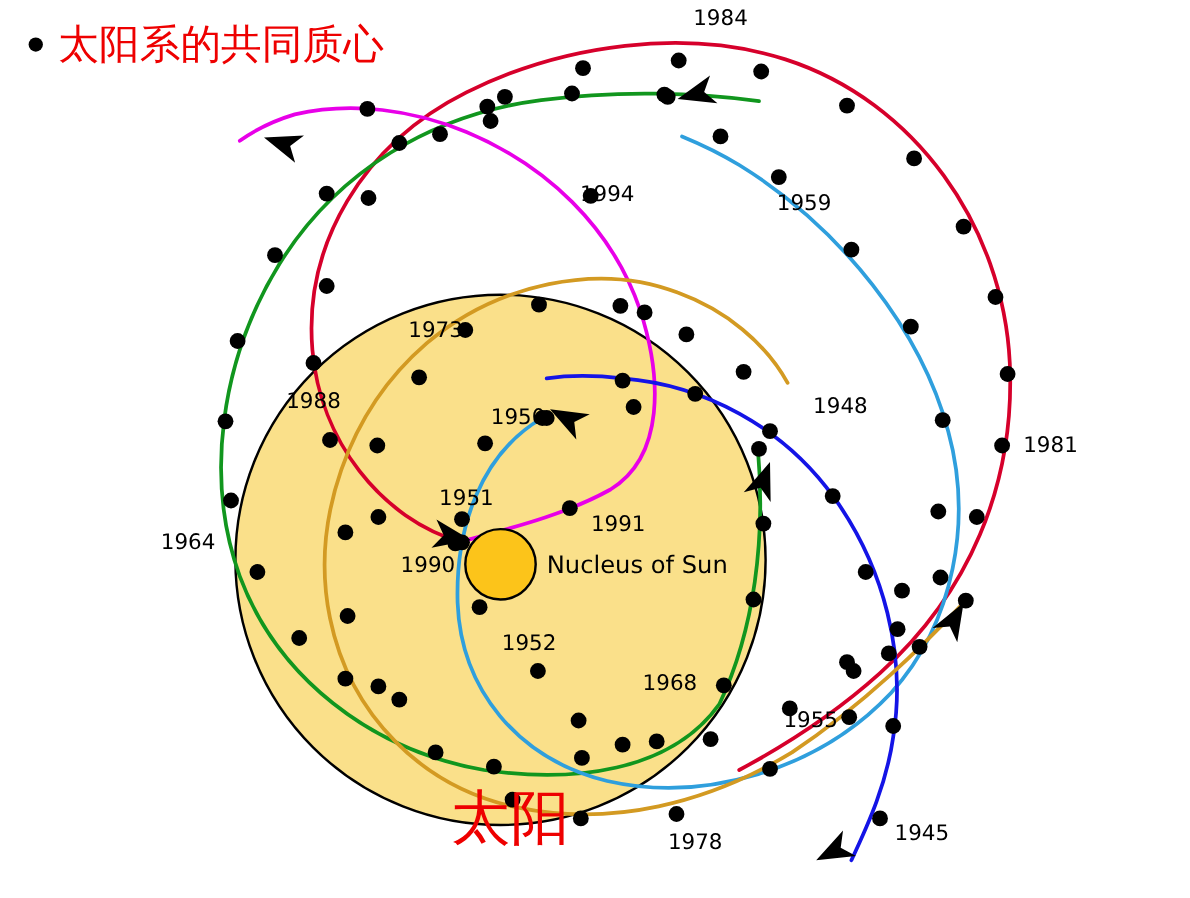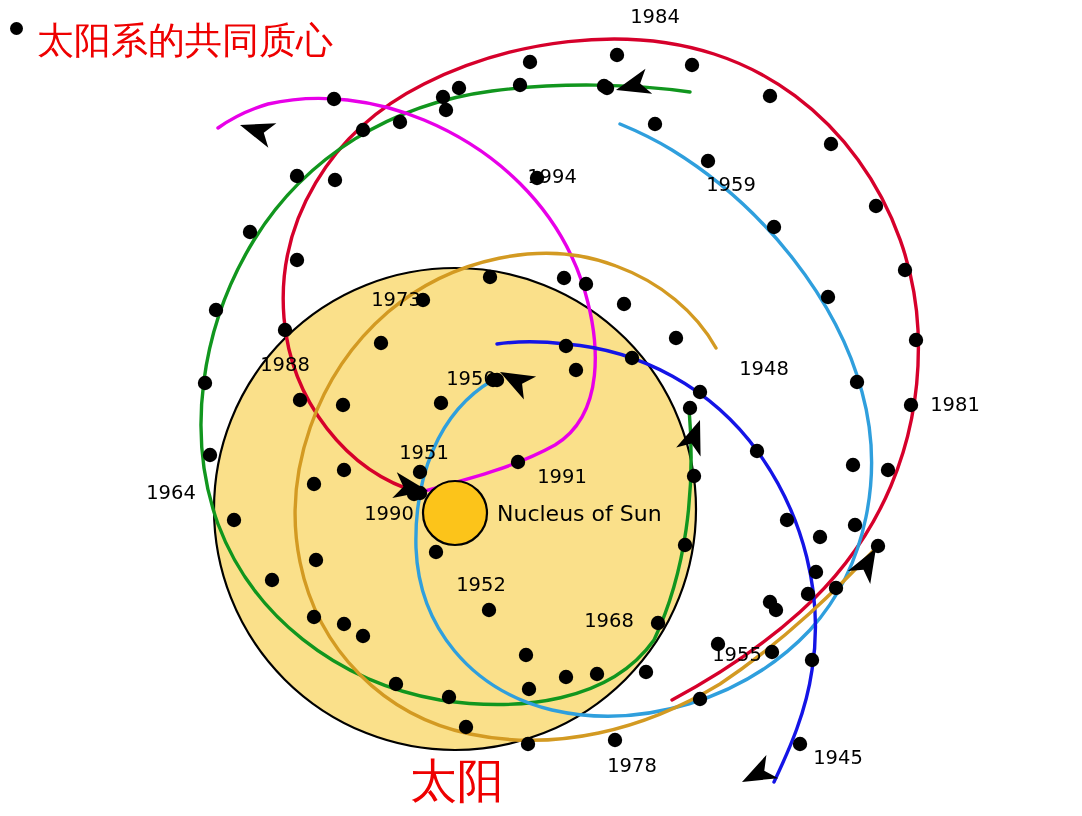--- a/index.html
+++ b/index.html
@@ -1,23 +1,23 @@
 <!DOCTYPE html>
 <html><head>
 <meta charset="utf-8">
 <style>
   html,body{margin:0;padding:0;background:#ffffff;}
   body{width:1082px;height:816px;position:relative;overflow:hidden;
        font-family:"DejaVu Sans","Liberation Sans",sans-serif;}
   #stage{position:absolute;left:0;top:0;width:964px;height:816px;}
   svg#diagram{position:absolute;left:0;top:0;width:1082px;height:816px;display:block;}
-  .hdr{position:absolute;display:flex;gap:14px;left:10px;top:22px;}
+  .hdr{position:absolute;display:flex;align-items:center;gap:14px;left:26px;top:22px;}
   .hdr-bullet{width:13px;height:13px;border-radius:50%;background:#000;flex:0 0 auto;}
   .hdr-title{color:#ee0000;font-size:37px;line-height:1;font-weight:400;white-space:nowrap;}
-  .sun-label{position:absolute;left:410px;top:757px;color:#ee0000;font-size:47px;
+  .sun-label{position:absolute;left:410px;top:717px;color:#ee0000;font-size:54px;
              line-height:1;white-space:nowrap;}
   .yrlbl{font-size:19.5px;fill:#000;font-family:"DejaVu Sans","Liberation Sans",sans-serif;}
   .nuclbl{font-size:22px;fill:#000;font-family:"DejaVu Sans","Liberation Sans",sans-serif;}
 </style>
 </head>
 <body>
 
 <div id="stage">
 
   <svg id="diagram" viewBox="0 0 1082 816">

